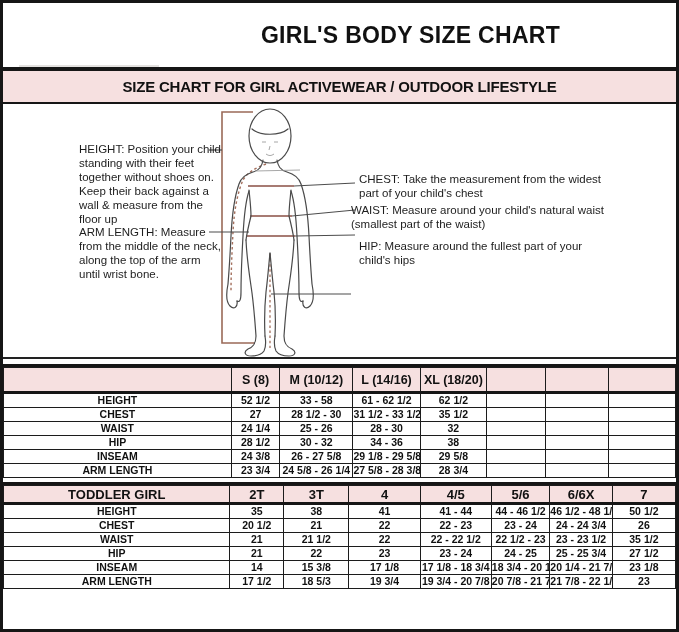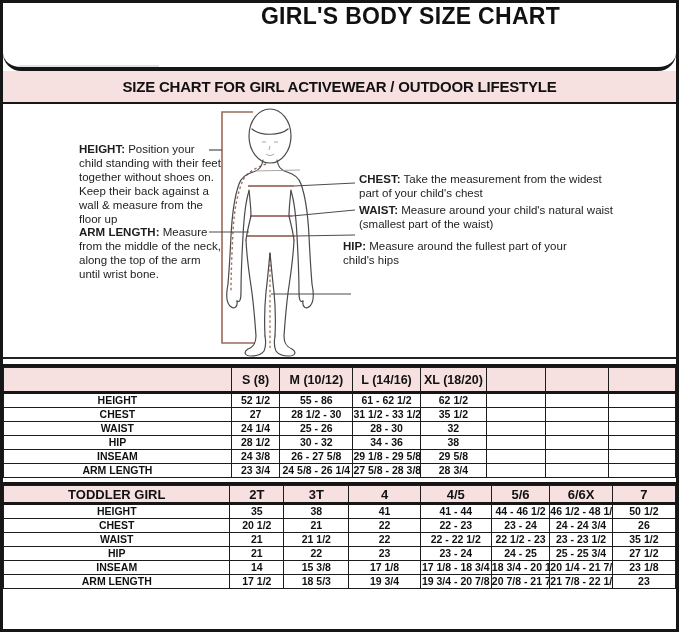--- a/index.html
+++ b/index.html
@@ -6,42 +6,42 @@
   * { box-sizing:border-box; }
   .frame {
     position:relative; width:679px; height:632px; margin:0 auto;
     background:#ffffff; border:3px solid #161616; overflow:hidden;
     font-family:"Liberation Sans", sans-serif; color:#111;
     display:flex; flex-direction:column;
   }
   
   .title-band {
     height:68px; border-bottom:4px solid #161616; background:#fff;
-    display:flex; align-items:flex-start; justify-content:center; padding-left:142px;border-radius:18px;
+    display:flex; align-items:center; justify-content:center; padding-left:142px;
   }
   .title-band h1 { margin:0; font-size:23px; font-weight:bold; letter-spacing:.3px; white-space:nowrap; }
   .pink-band {
     height:33px; background:var(--pink,#f6e0e0); border-bottom:2px solid #161616;
     display:flex; align-items:center; justify-content:center;
   }
   .pink-band h2 { margin:8px; font-size:15px; font-weight:bold; letter-spacing:-.2px; white-space:nowrap; }
   
   .notch-top { position:absolute; top:-3px; left:36px; width:142px; height:5px; background:#fff; }
   .smudge { position:absolute; top:62px; left:16px; width:140px; height:2px; background:#e4e2e0; }
 
   
   .diagram { position:relative; height:255px; border-bottom:2px solid #222; background:#fff; }
   .diagram svg { position:absolute; left:0; top:0; }
   .dlabel { position:absolute; font-size:11.5px; line-height:14px; color:#1d1d1d; }
-  .dlabel b { font-weight:bold;margin-top:48px; }
+  .dlabel b { font-weight:normal;margin-top:48px; }
   .lbl-height { left:76px;  top:38px;  width:142px; }
   .lbl-arm    { left:76px;  top:121px; width:142px; }
   .lbl-chest  { left:356px; top:68px;  width:252px; }
-  .lbl-waist  { left:356px; top:99px;  width:262px; }
-  .lbl-hip    { left:340px; top:135px; width:252px; }
+  .lbl-waist  { left:348px; top:99px;  width:262px; }
+  .lbl-hip    { left:356px; top:135px; width:252px; }
   .lbl-inseam { left:352px; top:182px; width:262px; }
 
   
   .strip  { height:8px; background:#fff; border-bottom:3px solid #161616; }
   .strip2 { height:7px; background:#fff; border-bottom:3px solid #161616; }
   .bottom-strip { flex:1; background:#fff; }
 
   
   table.size-table { width:100%; border-collapse:collapse; table-layout:fixed; }
   .size-table th, .size-table td {
@@ -163,21 +163,21 @@
           <th>XL (18/20)</th>
           <th></th>
           <th></th>
           <th></th>
         </tr>
       </thead>
       <tbody>
         <tr>
           <td>HEIGHT</td>
           <td>52 1/2</td>
-          <td>55 - 86</td>
+          <td>33 - 58</td>
           <td>61 - 62 1/2</td>
           <td>62 1/2</td>
           <td></td>
           <td></td>
           <td></td>
         </tr>
         <tr>
           <td>CHEST</td>
           <td>27</td>
           <td>28 1/2 - 30</td>

